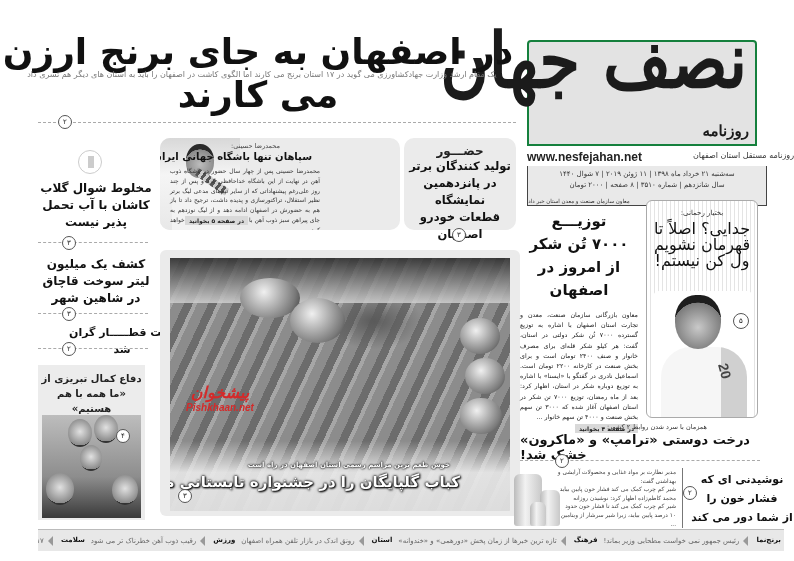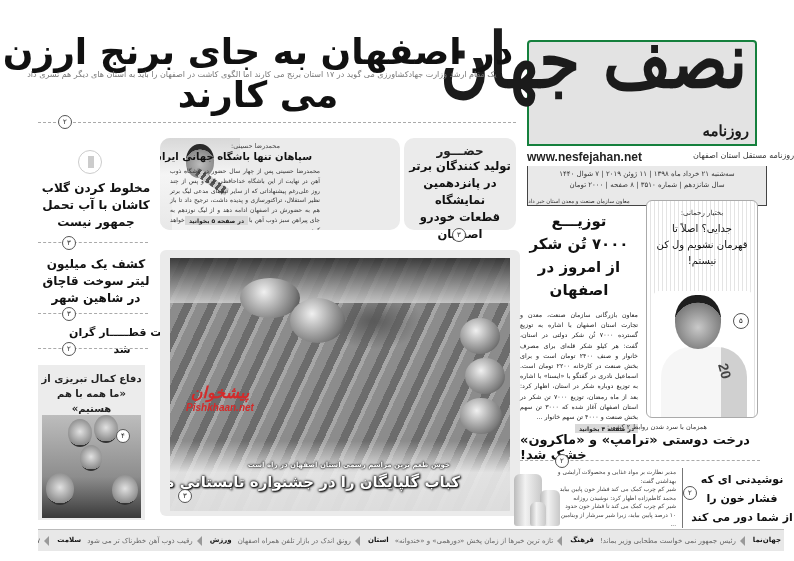--- a/index.html
+++ b/index.html
@@ -68,21 +68,21 @@
   
   .sugar { left: 520px; top: 198px; width: 118px; }
   .sugar-kicker { font-size: 5.5px; text-align: center; color: #333; }
   .sugar-title { font-weight: 900; font-size: 15px; line-height: 23px; text-align: center; color: #111; margin-top: 6px; }
   .sugar-body { font-size: 6.3px; line-height: 10.2px; text-align: justify; color: #222; margin-top: 8px; }
 
   
   .bakhtiar { left: 646px; top: 200px; width: 112px; height: 218px; border: 1px solid #aaa; border-radius: 6px; overflow: hidden;
     background: repeating-linear-gradient(90deg, #fff 0 3px, #e4e4e4 3px 4px); }
   .bakhtiar-kicker { font-size: 7px; text-align: center; padding-top: 8px; color: #333; }
-  .bakhtiar-title { font-size: 10px; text-align: center; line-height: 16px; color: #111; margin-top: 4px; }
+  .bakhtiar-title { font-size: 16px; text-align: center; line-height: 16px; color: #111; margin-top: 4px; }
   .player { position: absolute; left: 6px; top: 90px; width: 100px; height: 128px; background: #fff; border-radius: 6px 6px 0 0; }
   .player-head { position: absolute; left: 22px; top: 4px; width: 46px; height: 54px; border-radius: 45% 45% 50% 50%; background: radial-gradient(circle at 50% 60%, #c9c9c9, #7b7b7b 62%, #1e1e1e 63%); }
   .player-shirt { position: absolute; left: 8px; top: 56px; width: 86px; height: 72px; background: linear-gradient(90deg, #f6f6f6 0 70%, #d0d0d0 70%); border-radius: 30px 30px 0 0; }
   .player-num { position: absolute; left: 64px; top: 72px; font-size: 14px; font-weight: bold; color: #444; transform: rotate(75deg); direction: ltr; font-family: "Liberation Sans", sans-serif; }
 
   
   .trump-kicker { left: 520px; top: 423px; width: 274px; font-size: 6.5px; text-align: center; color: #333; }
   .trump-title { left: 520px; top: 432px; width: 236px; font-weight: bold; font-size: 13px; text-align: left; color: #111; }
 
   
@@ -133,21 +133,21 @@
     <div class="photo-scarf"></div>
   </div>
   <div class="sepahan-kicker">محمدرضا حسینی:</div>
   <div class="sepahan-title">سپاهان تنها باشگاه جهانی ایران است</div>
   <div class="sepahan-body rtl">محمدرضا حسینی پس از چهار سال حضور در باشگاه ذوب آهن در نهایت از این باشگاه خداحافظی کرد و پس از چند روز علی‌رغم پیشنهاداتی که از سایر تیم‌های مدعی لیگ برتر نظیر استقلال، تراکتورسازی و پدیده داشت، ترجیح داد تا باز هم به حضورش در اصفهان ادامه دهد و از لیگ نوزدهم به جای پیراهن سبز ذوب آهن با پیراهن زرد سپاهان بازی خواهد کرد.</div>
   <div class="abs more-tag" style="right:152px; top:78px;">در صفحه ۵ بخوانید</div>
 </div>
 
 <div class="up-icon"></div>
 <div class="abs" style="left:38px; top:180px; width:116px;">
-  <div class="left-story">مخلوط کردن گلاب کاشان با آب تحمل جمهور نیست</div>
+  <div class="left-story">مخلوط شوال گلاب کاشان با آب تحمل پذیر نیست</div>
 </div>
 <div class="abs dash-line" style="left:38px; top:242px; width:110px;"></div>
 <div class="abs pageref" style="left:62px; top:236px;">۳</div>
 
 <div class="abs" style="left:38px; top:256px; width:116px;">
   <div class="left-story">کشف یک میلیون لیتر سوخت قاچاق در شاهین شهر</div>
 </div>
 <div class="abs dash-line" style="left:38px; top:313px; width:110px;"></div>
 <div class="abs pageref" style="left:62px; top:307px;">۳</div>
 
@@ -236,21 +236,21 @@
 </div>
 <div class="abs pageref" style="left:683px; top:486px;">۲</div>
 <div class="abs milk-img">
   <div class="jug" style="left:14px; width:28px; height:52px;"></div>
   <div class="jug" style="left:40px; width:20px; height:36px;"></div>
   <div class="jug" style="left:30px; width:16px; height:24px;"></div>
 </div>
 
 <div class="abs ticker">
   <div class="tick-item">
-    <span class="tick-cat">جهان‌نما</span>
+    <span class="tick-cat">برنج‌نما</span>
     <span class="tick-arrow"></span>
     <span>رئیس جمهور نمی خواست مطحابی وزیر بماند!</span>
   </div>
   <div class="tick-item">
     <span class="tick-cat">فرهنگ</span>
     <span class="tick-arrow"></span>
     <span>تازه ترین خبرها از زمان پخش «دورهمی» و «خندوانه»</span>
   </div>
   <div class="tick-item">
     <span class="tick-cat">استان</span>

